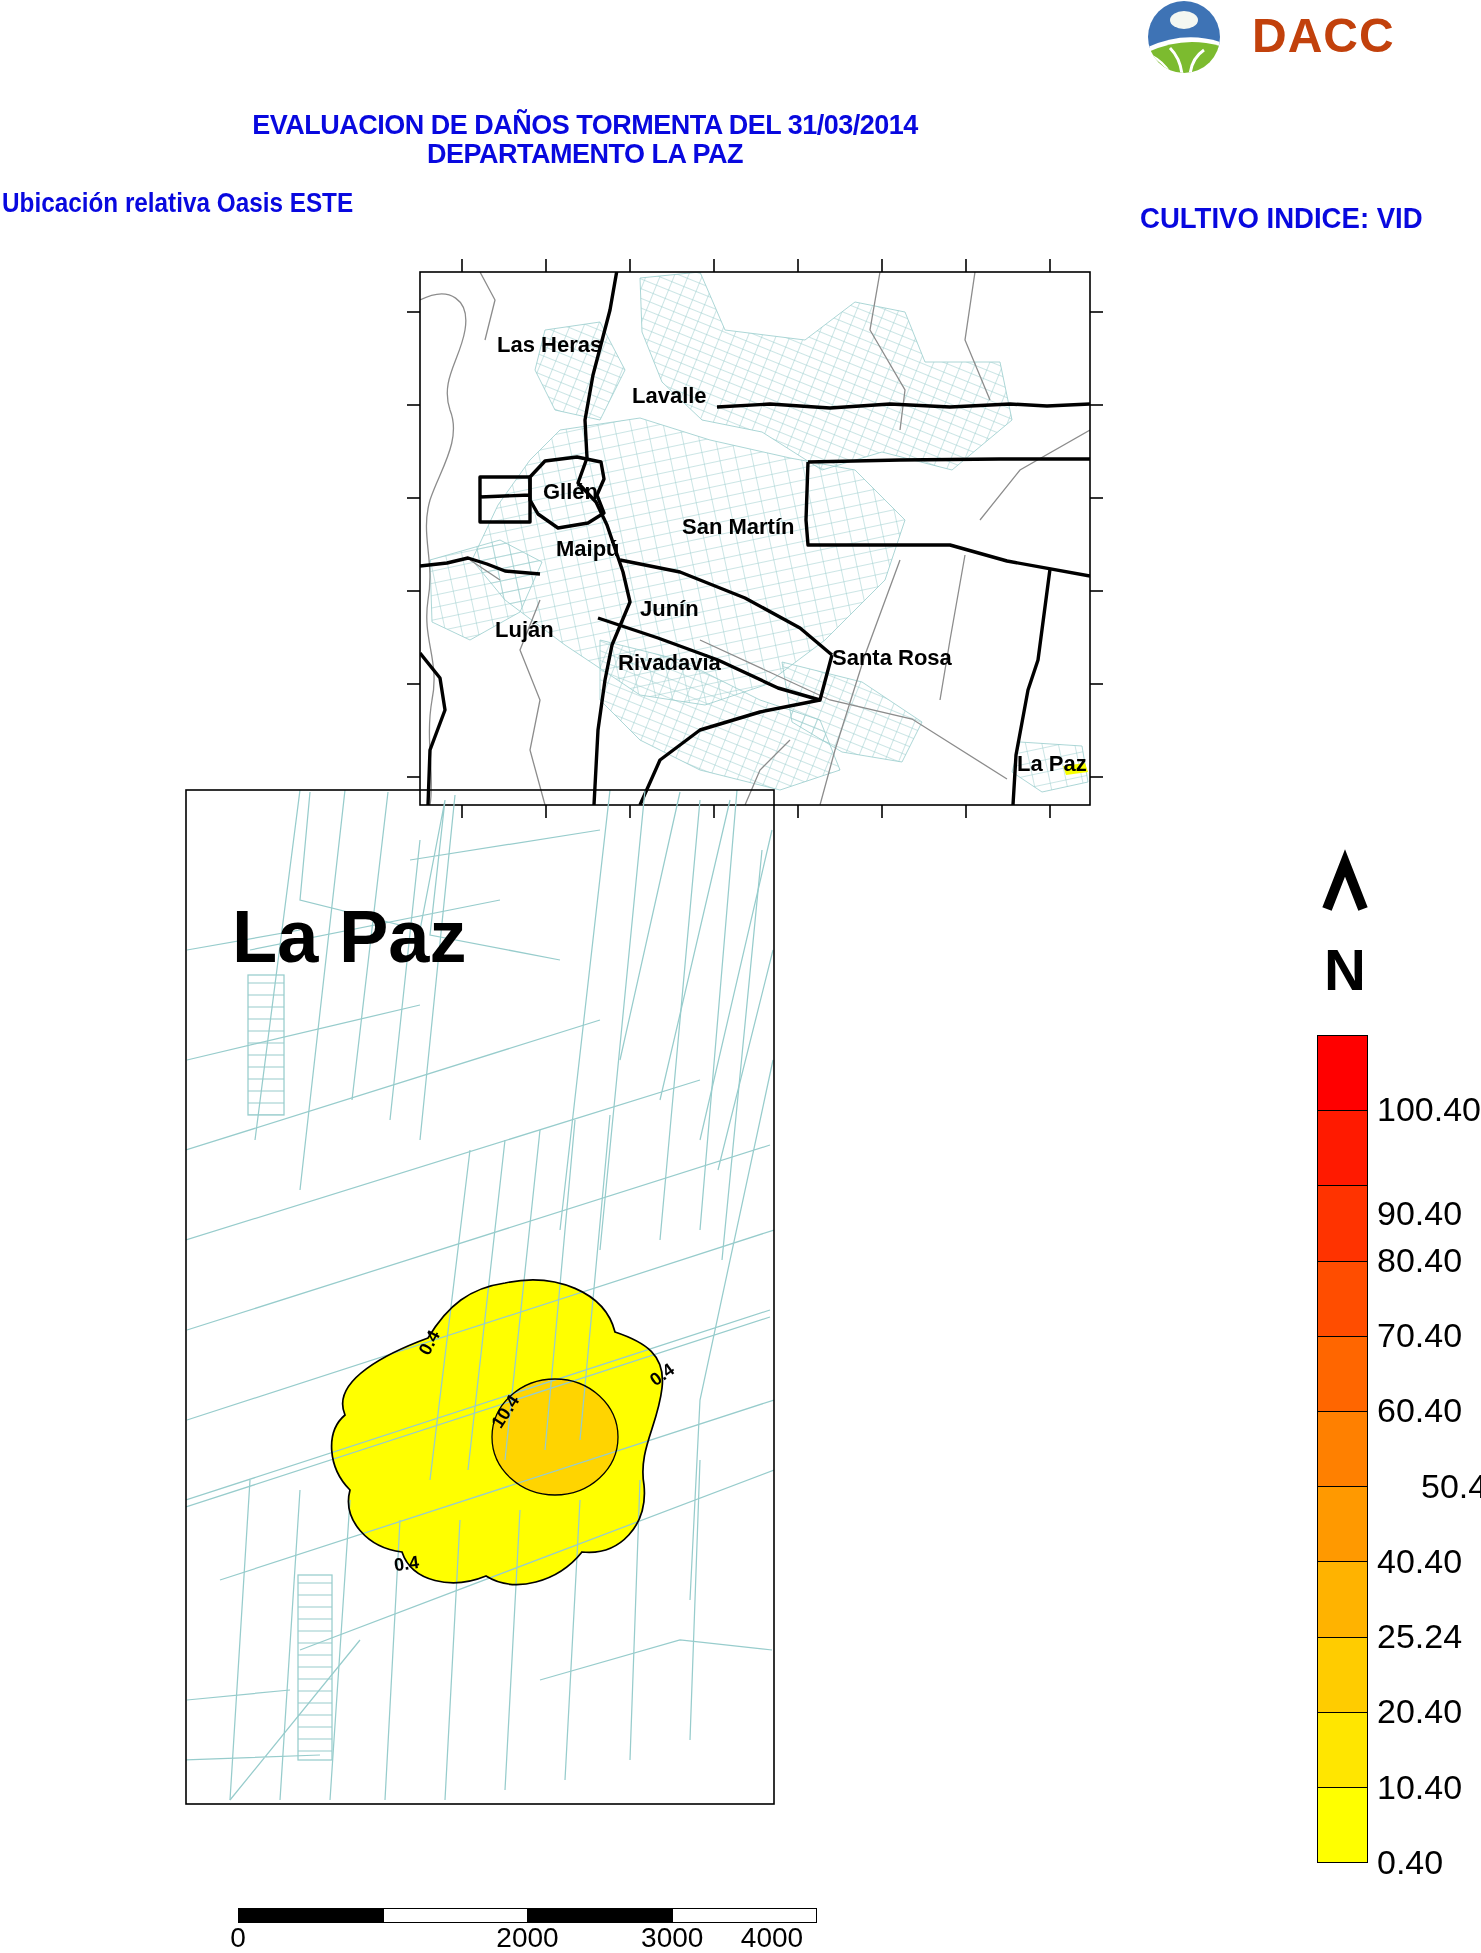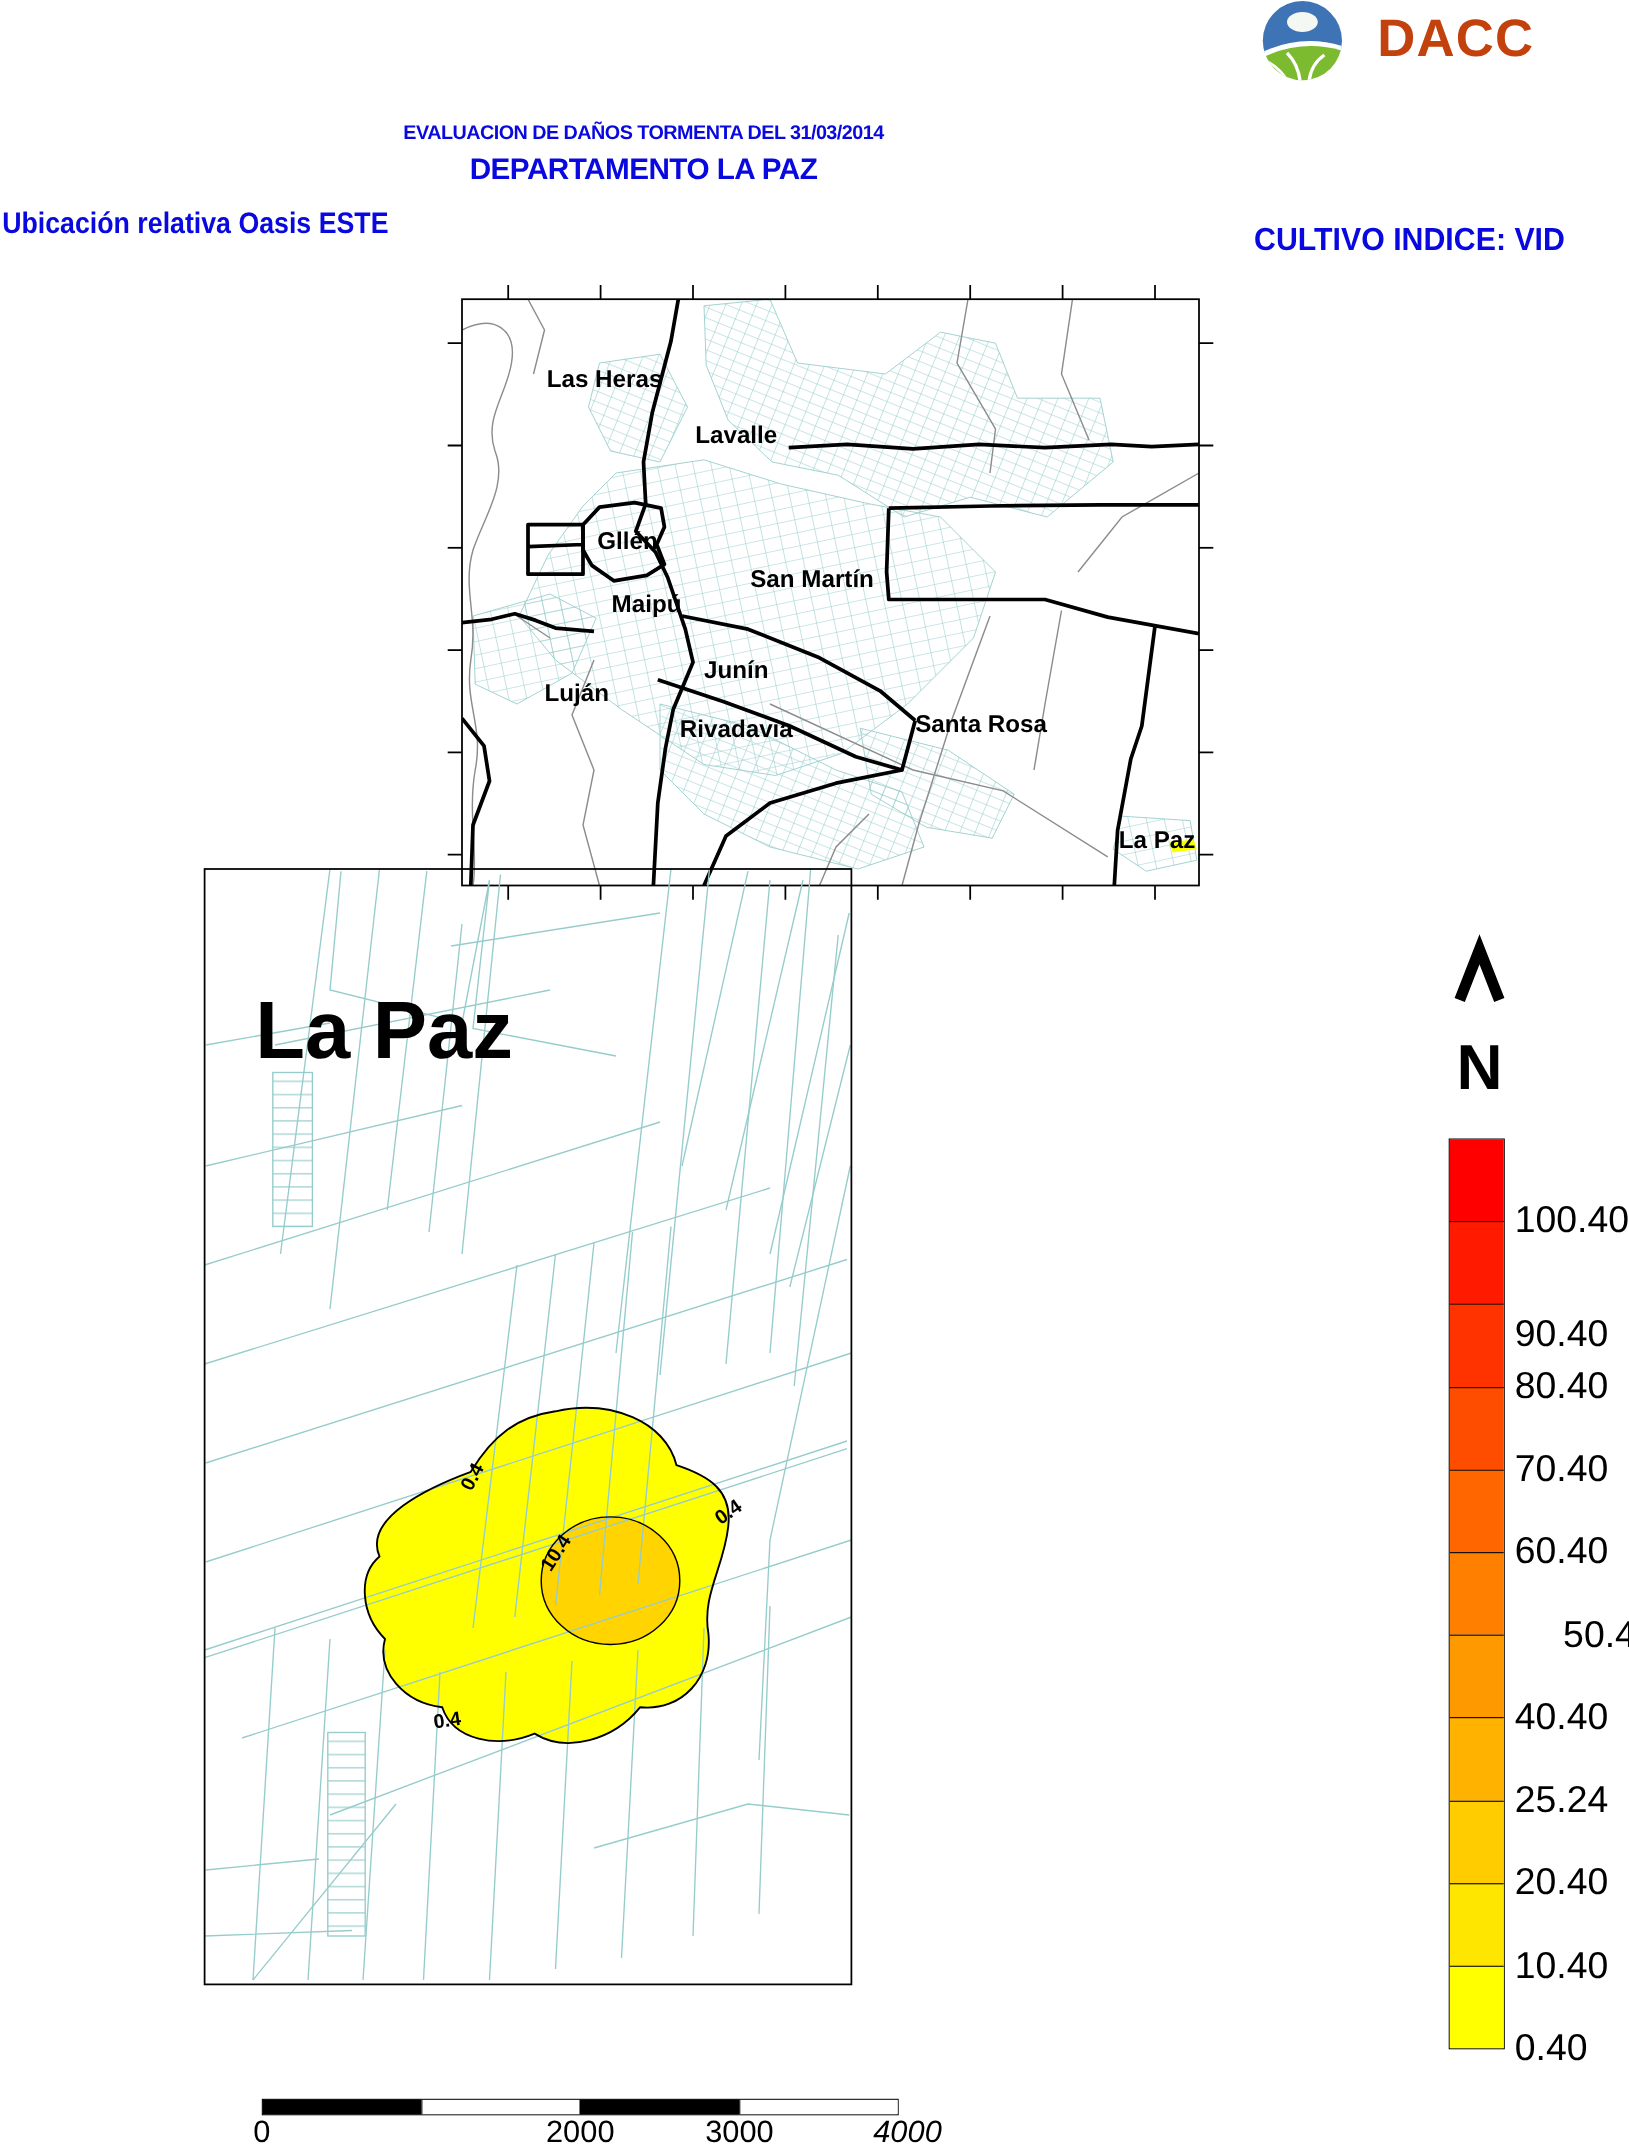--- a/index.html
+++ b/index.html
@@ -1,20 +1,20 @@
 <!DOCTYPE html>
 <html><head>
 <meta charset="utf-8">
 <style>
   html,body{margin:0;padding:0;background:#fff;}
   .page{position:relative;width:1481px;height:1953px;background:#ffffff;
         font-family:"Liberation Sans",sans-serif;overflow:hidden;}
   .abs{position:absolute;}
   .blue{color:#0808DF;font-weight:bold;}
-  .title1{left:160px;top:110px;width:850px;text-align:center;font-size:18px;letter-spacing:-0.5px;}
+  .title1{left:160px;top:110px;width:850px;text-align:center;font-size:27px;letter-spacing:-0.5px;}
   .title2{left:160px;top:139px;width:850px;text-align:center;font-size:27px;letter-spacing:-0.5px;}
   .capL{left:2px;top:188px;font-size:27px;transform:scaleX(0.9);transform-origin:left top;white-space:nowrap;}
   .capR{left:1140px;top:202px;font-size:29px;transform:scaleX(0.95);transform-origin:left top;white-space:nowrap;}
   .logo-text{left:1252px;top:8px;font-size:48px;font-weight:bold;color:#c2410c;letter-spacing:1px;}
   svg text{font-family:"Liberation Sans",sans-serif;}
   .dept{font-size:22px;font-weight:bold;fill:#000;}
   .bigtitle{font-size:74px;font-weight:bold;fill:#000;}
   .ctr{font-size:18px;font-weight:bold;fill:#000;}
   .north-n{font-size:58px;font-weight:bold;fill:#000;}
   #legend-bar{left:1317px;top:1035px;width:51px;height:828px;display:flex;flex-direction:column;
@@ -230,16 +230,16 @@
       <div class="sseg" style="background: rgb(0, 0, 0);"></div>
       <div class="sseg" style="background: rgb(255, 255, 255);"></div>
       <div class="sseg" style="background: rgb(0, 0, 0);"></div>
       <div class="sseg" style="background: rgb(255, 255, 255);"></div>
     </div>
   <div id="scalebar-labels">
       <div class="scale-label" style="left: 238px;">0</div>
       <div class="scale-label" style="left: 397px; margin-top: 48px;">1000</div>
       <div class="scale-label" style="left: 527.5px;">2000</div>
       <div class="scale-label" style="left: 672.25px;">3000</div>
-      <div class="scale-label" style="left: 825px; font-style: italic;">4000</div>
+      <div class="scale-label" style="left: 772px;">4000</div>
     </div>
 
 </div>
 
 </body></html>

